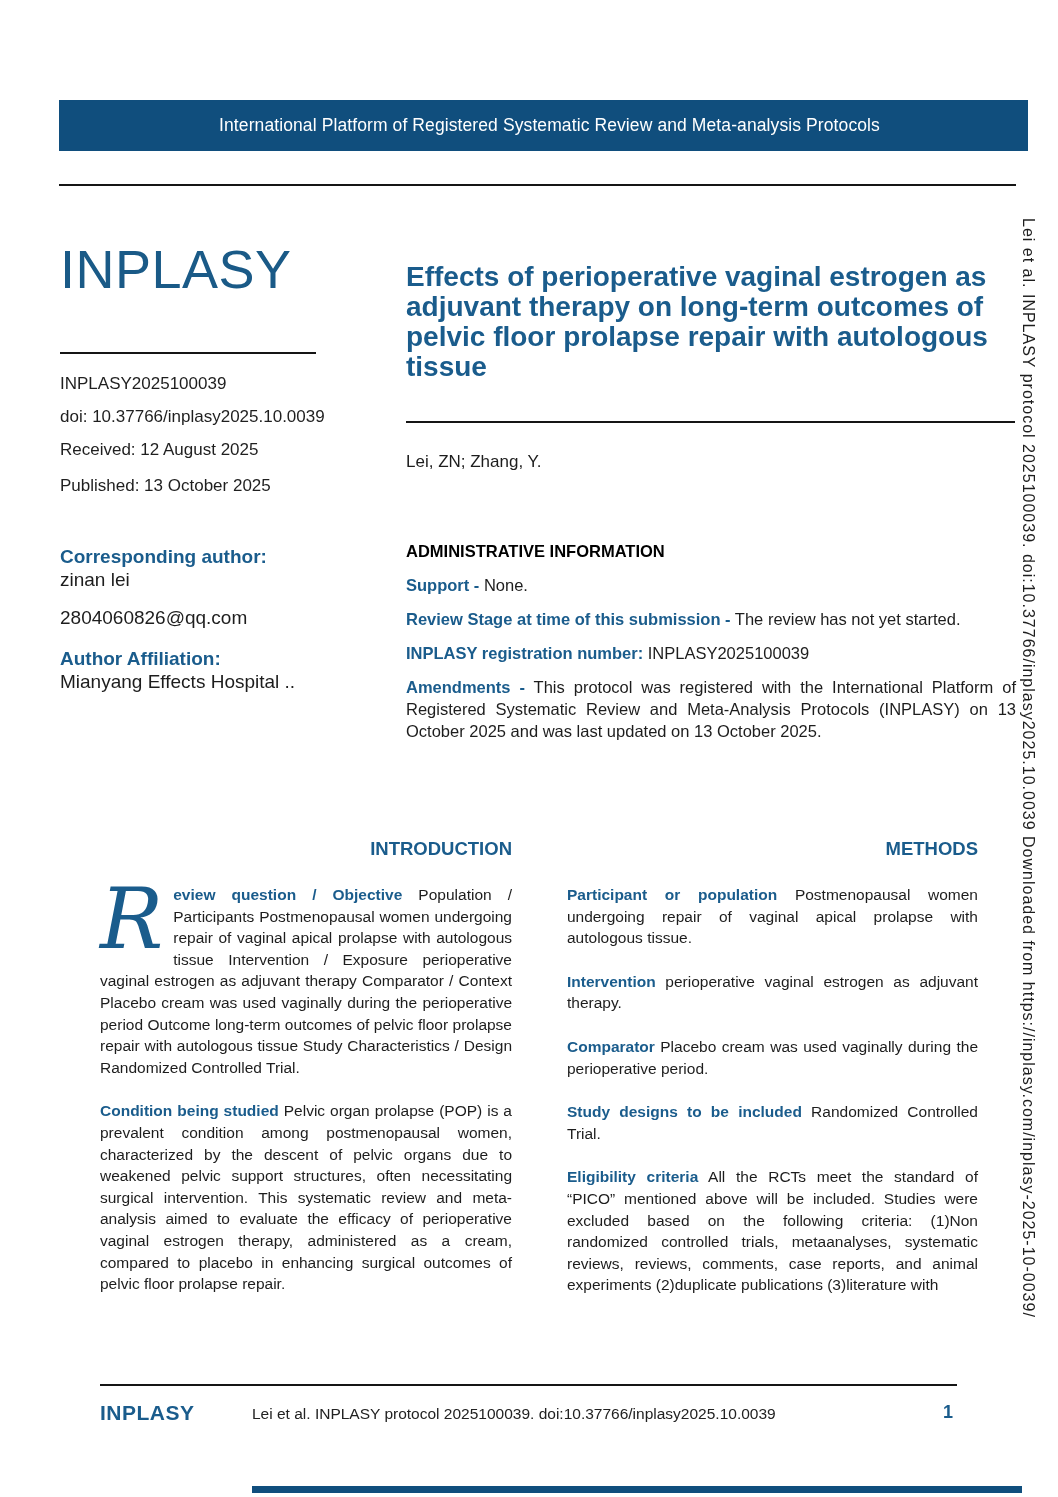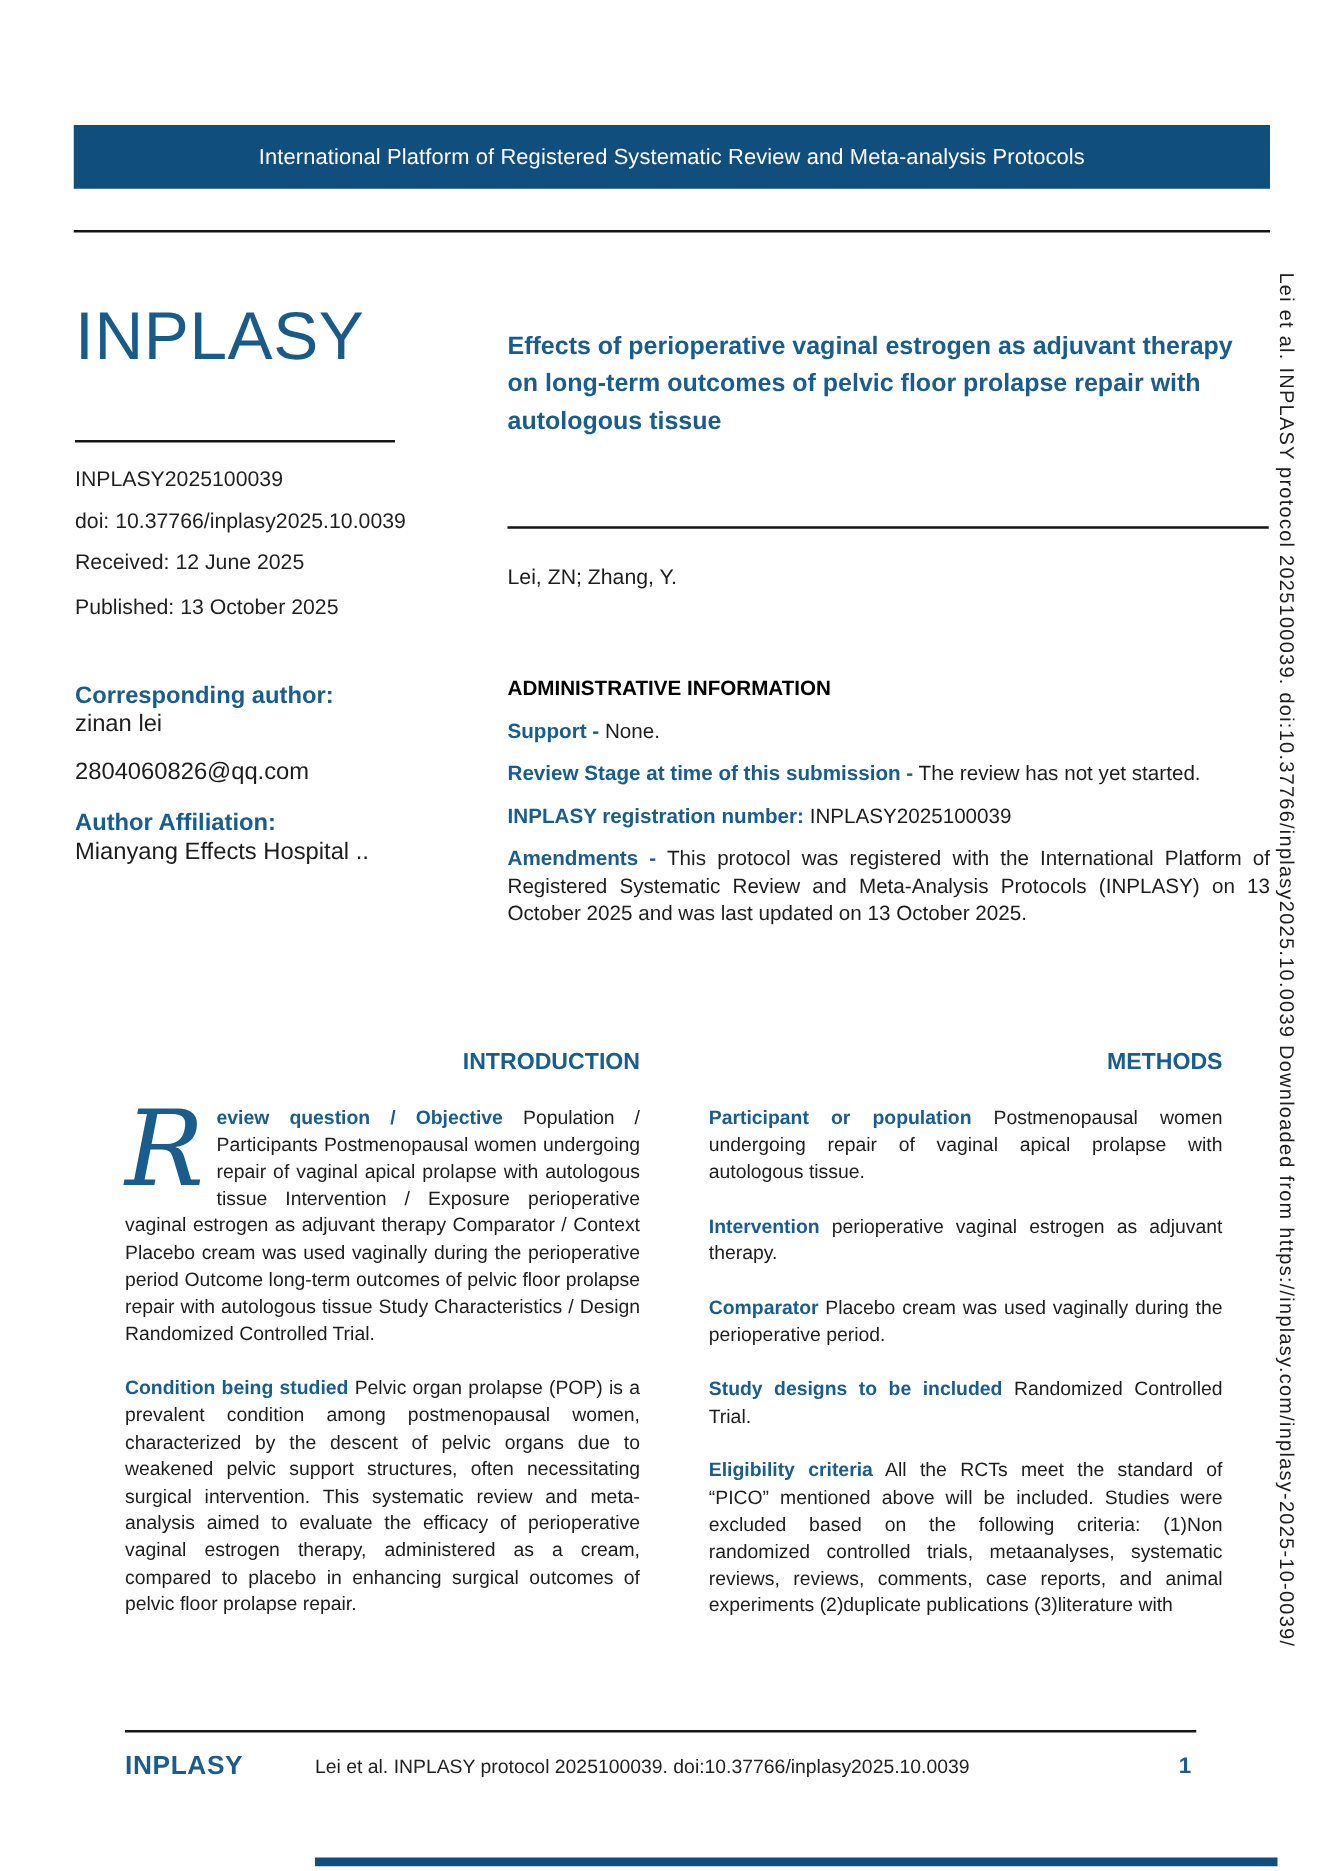--- a/index.html
+++ b/index.html
@@ -4,21 +4,21 @@
 <style>
   html,body { margin:0; padding:0; background:#ffffff; }
   .page {
     position:relative; width:1058px; height:1497px; background:#ffffff;
     font-family:"Liberation Sans", sans-serif; overflow:hidden; color:#1d1d1d;
   }
   
   .banner {
     position:absolute; left:59px; top:100px; width:957px; height:51px;
     background:#104E7D; color:#ffffff; display:flex; align-items:center; justify-content:center;
-    font-size:17.5px; letter-spacing:0.1px;
+    font-size:17.5px; letter-spacing:0.1px;padding-left:12px;
   }
   .rule { position:absolute; background:#151515; height:2px; }
   .rule-top    { left:59px;  top:184px;  width:957px; }
   .rule-logo   { left:60px;  top:352px;  width:256px; }
   .rule-title  { left:406px; top:421px;  width:609px; }
   .rule-footer { left:100px; top:1384px; width:857px; }
 
   
   .logo {
     position:absolute; left:60px; top:238px; font-size:54px; color:#1A5A87;
@@ -27,21 +27,21 @@
   .meta { position:absolute; left:60px; top:374px; font-size:17px; color:#1f1f1f; }
   .meta div { margin-bottom:13px; }
   .meta .gap-lg { margin-bottom:16px; }
   .corr { position:absolute; left:60px; top:545px; font-size:19px; line-height:23px; }
   .blue-label { color:#1A5C8C; font-weight:bold; }
   .spacer15 { height:15px; } .spacer18 { height:18px; }
 
   
   .title {
     position:absolute; left:406px; top:262px; width:594px;
-    font-size:20px; font-weight:bold; color:#1A5C8C; line-height:30px;
+    font-size:28px; font-weight:bold; color:#1A5C8C; line-height:30px;
   }
   .authors { position:absolute; left:406px; top:452px; font-size:17px; }
 
   .admin { position:absolute; left:406px; top:536px; width:610px; font-size:16.5px; line-height:22px; }
   .admin h2 { font-size:16.5px; color:#000000; margin:4px 0 12px 0; line-height:22px; }
   .admin p { margin:0 0 12px 0; text-align:justify; }
 
   
   .col { position:absolute; top:838px; font-size:15.5px; line-height:21.6px; text-align:justify; color:#1d1d1d; }
   .col-left  { left:100px; width:412px; }
@@ -77,21 +77,21 @@
   </div>
 
   <div class="rule rule-top"></div>
 
   <div class="logo">INPLASY</div>
   <div class="rule rule-logo"></div>
 
   <div class="meta">
     <div>INPLASY2025100039</div>
     <div>doi: 10.37766/inplasy2025.10.0039</div>
-    <div class="gap-lg">Received: 12 June 2025</div>
+    <div class="gap-lg">Received: 12 August 2025</div>
     <div>Published: 13 October 2025</div>
   </div>
 
   <div class="corr">
     <div class="blue-label">Corresponding author:</div>
     <div>zinan lei</div>
     <div class="spacer15"></div>
     <div>2804060826@qq.com</div>
     <div class="spacer18"></div>
     <div class="blue-label">Author Affiliation:</div>

